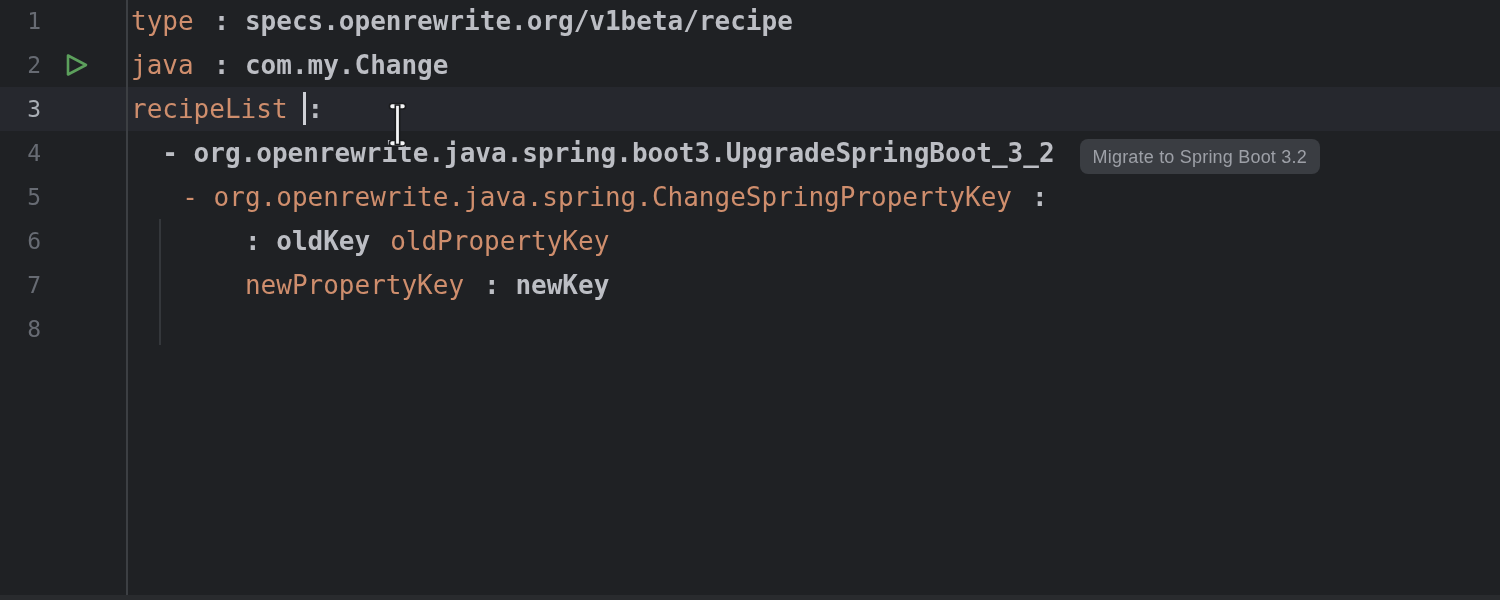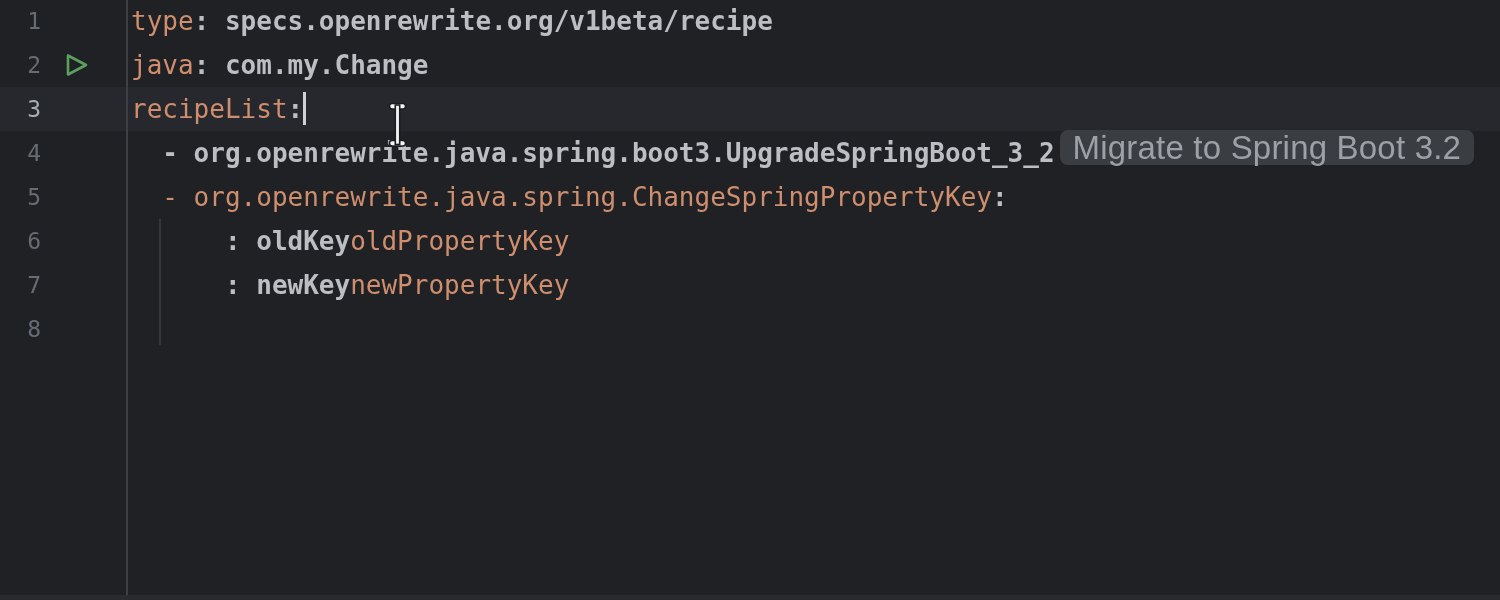--- a/index.html
+++ b/index.html
@@ -32,33 +32,33 @@
   .line-num.active{color:var(--line-number-active);}
   .gutter-icon{
     margin-left:22px;width:28px;height:28px;display:inline-flex;
     align-items:center;justify-content:center;cursor:pointer;
   }
 
   .code-area{
     position:absolute;left:131px;top:-1px;right:0;z-index:2;
   }
   .code-row{
-    height:44px;display:flex;align-items:flex-start;white-space:pre;
-    font-size:26px;line-height:44px;
+    height:44px;display:flex;align-items:flex-end;white-space:pre;
+    font-size:26px;line-height:44px;gap:20px;
   }
   .seg{white-space:pre;}
   .seg.key{color:var(--yaml-key);}
   .seg.plain{color:var(--code-text);font-weight:bold;}
 
   .hint{
     margin-left:5px;height:35px;display:inline-flex;align-items:center;
     padding:0 13px;border-radius:8px;
     background:var(--hint-bg);color:var(--hint-text);
     font-family:"Liberation Sans","DejaVu Sans",sans-serif;
-    font-size:33px;letter-spacing:0.2px;cursor:pointer;
+    font-size:18px;letter-spacing:0.2px;cursor:pointer;
     transform:translateY(-1px);
   }
 
   .indent-guide{
     position:absolute;left:159px;top:219px;width:2px;height:126px;
     background:var(--indent-guide);z-index:2;
   }
 
   .caret{
     position:absolute;left:303px;top:92px;width:3px;height:33px;
@@ -93,21 +93,21 @@
     </div>
   <div class="gutter-sep"></div>
 
   <div class="code-area">
       <div class="code-row"><span class="seg key">type</span><span class="seg plain">: specs.openrewrite.org/v1beta/recipe</span></div>
       <div class="code-row"><span class="seg key">java</span><span class="seg plain">: com.my.Change</span></div>
       <div class="code-row"><span class="seg key">recipeList</span><span class="seg plain">:</span></div>
       <div class="code-row"><span class="seg plain">  - org.openrewrite.java.spring.boot3.UpgradeSpringBoot_3_2</span><span class="hint">Migrate to Spring Boot 3.2</span></div>
       <div class="code-row"><span class="seg plain">  </span><span class="seg key">- org.openrewrite.java.spring.ChangeSpringPropertyKey</span><span class="seg plain">:</span></div>
       <div class="code-row"><span class="seg plain">      </span><span class="seg plain">: oldKey</span><span class="seg key">oldPropertyKey</span></div>
-      <div class="code-row"><span class="seg plain">      </span><span class="seg plain">: newKey</span><span class="seg key">newPropertyKey</span></div>
+      <div class="code-row"><span class="seg plain">      </span><span class="seg key">newPropertyKey</span><span class="seg plain">: newKey</span></div>
       <div class="code-row"></div>
     </div>
 
   <div class="indent-guide"></div>
 
   <div class="caret"></div>
 
   <svg class="ibeam" width="24" height="46" viewBox="0 0 24 46">
     <g stroke="#1b1c1e" stroke-width="1.6" fill="#f4f5f6">
       <rect x="3.5" y="1.5" width="16" height="5.5" rx="2.5"></rect>

